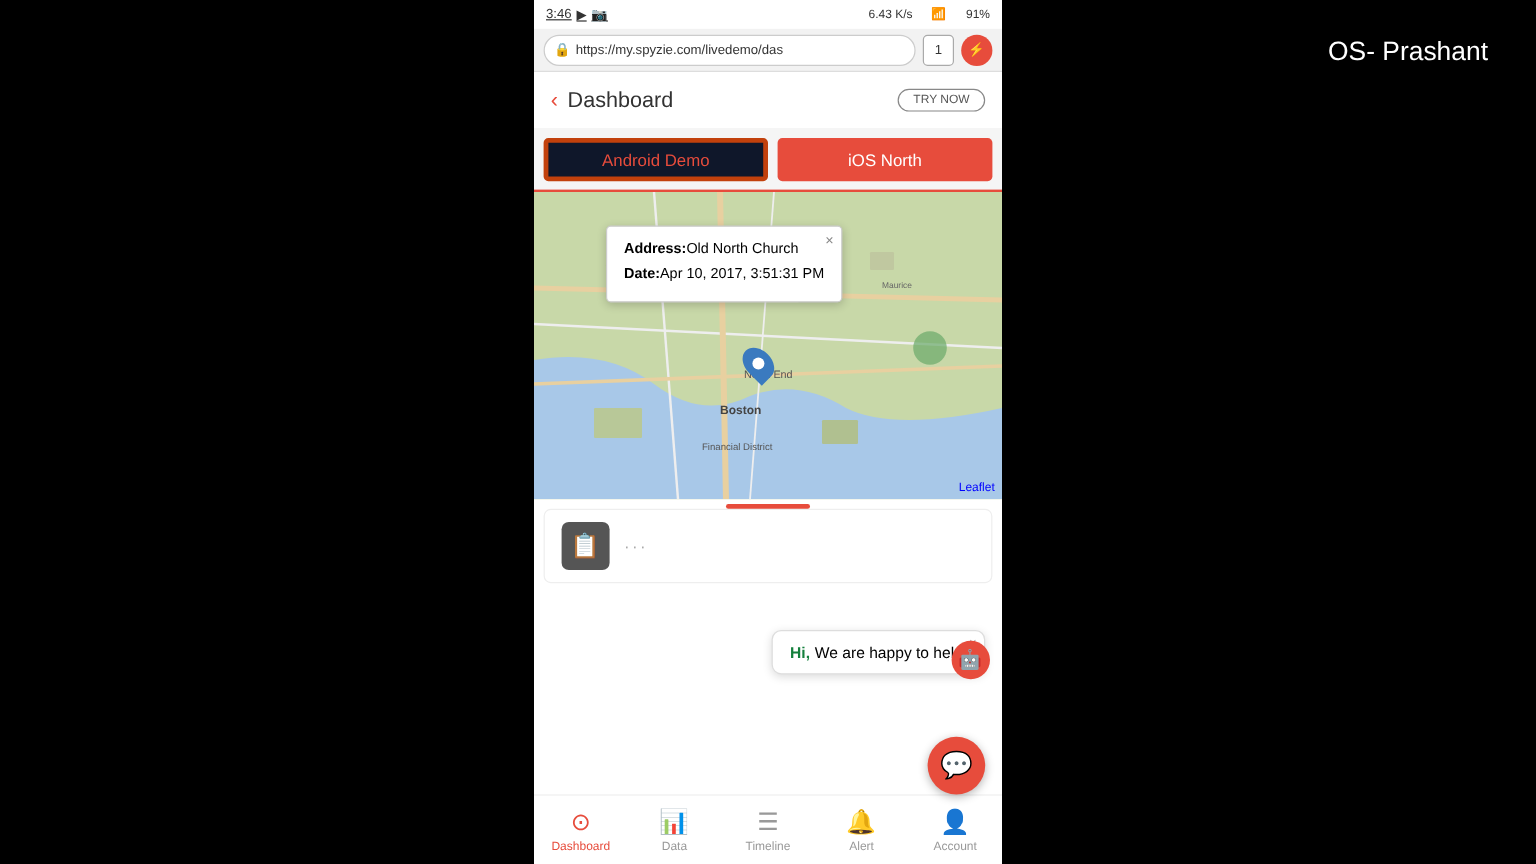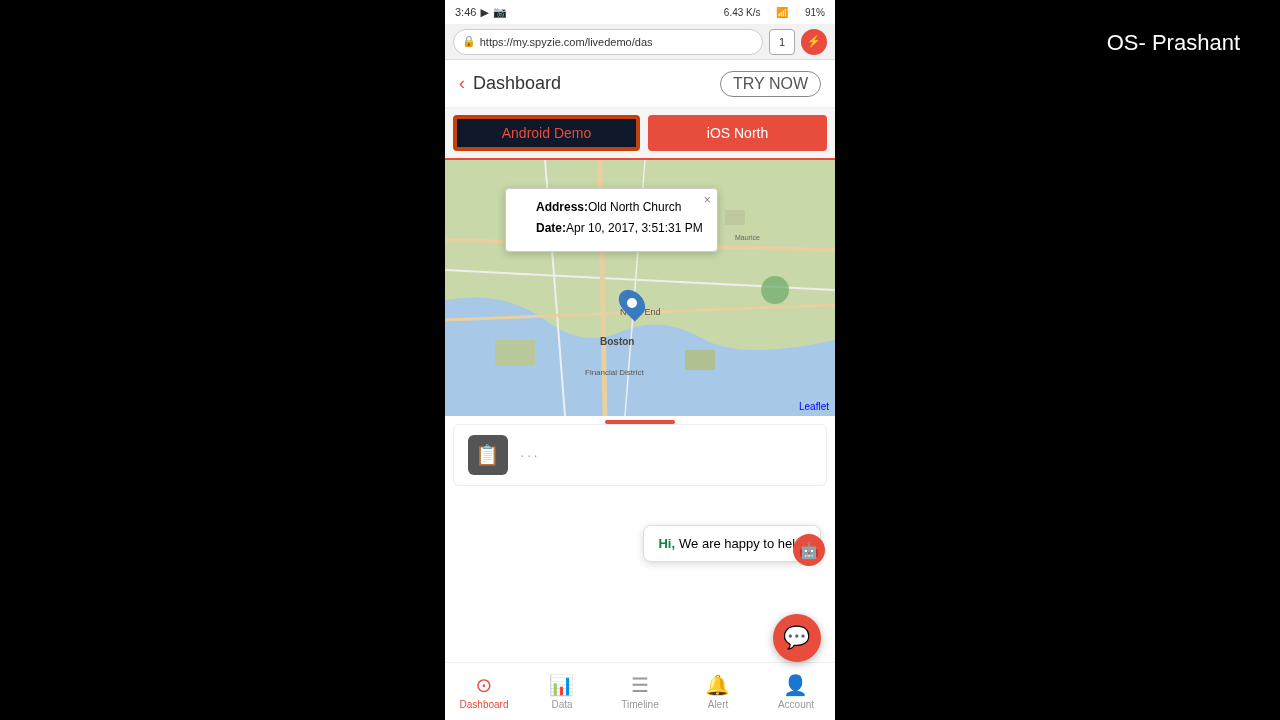--- a/index.html
+++ b/index.html
@@ -39,21 +39,21 @@
     .status-bar {
       background: #fff;
       height: 24px;
       display: flex;
       align-items: center;
       justify-content: space-between;
       padding: 0 10px;
       font-size: 11px;
       color: #333;
     }
-    .status-left { display: flex; align-items: center; gap: 4px; }
+    .status-left { display: flex; align-items: center; gap: 4px; text-decoration: underline; }
     .status-right { display: flex; align-items: center; gap: 16px; font-size: 10px; }
 
     
     .browser-bar {
       background: #f2f2f2;
       height: 36px;
       display: flex;
       align-items: center;
       padding: 0 8px;
       gap: 6px;
@@ -108,21 +108,21 @@
       display: flex;
       align-items: center;
       gap: 8px;
     }
     .back-arrow { font-size: 18px; color: #e74c3c; cursor: pointer; }
     .dash-title { font-size: 18px; font-weight: 500; color: #333; }
     .try-now-btn {
       border: 1.5px solid #888;
       border-radius: 14px;
       padding: 3px 12px;
-      font-size: 16px;
+      font-size: 10px;
       color: #555;
       cursor: pointer;
       background: #fff;
     }
 
     
     .tab-selector {
       background: #f5f5f5;
       height: 52px;
       display: flex;
@@ -180,21 +180,21 @@
     }
     .map-popup-close {
       position: absolute;
       top: 4px;
       right: 6px;
       font-size: 12px;
       color: #888;
       cursor: pointer;
     }
     .map-popup p { margin-bottom: 4px; line-height: 1.4; }
-    .map-popup strong { font-weight: 600; margin-left: 16px; }
+    .map-popup strong { font-weight: 600; }
     
     .map-pin {
       position: absolute;
       top: 128px;
       left: 176px;
       z-index: 4;
     }
     .pin-body {
       width: 22px;
       height: 30px;

